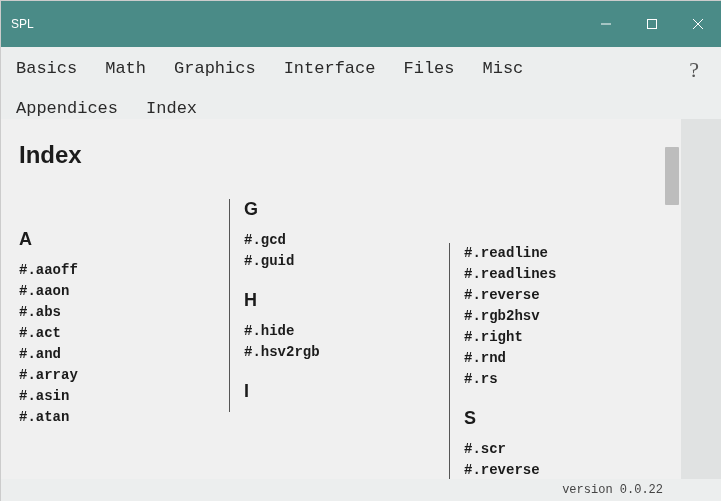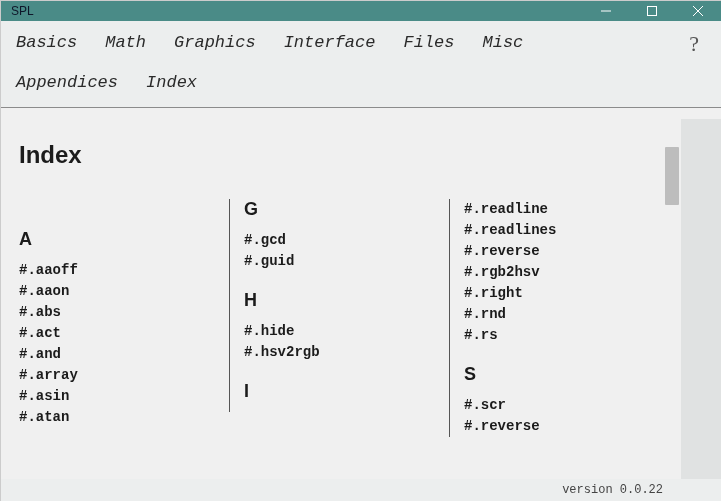--- a/index.html
+++ b/index.html
@@ -8,24 +8,24 @@
     background: #f0f0f0;
     width: 721px;
     height: 501px;
     overflow: hidden;
     position: relative;
     border-top: 1px solid #ccc;
     border-left: 1px solid #ccc;
   }
   .titlebar {
     background: #4a8b87;
-    height: 20px;
-    display: flex;
-    align-items: center;
-    color: #0f172a;
+    height: 46px;
+    display: flex;
+    align-items: center;
+    color: #ffffff;
     font-family: "Segoe UI", Arial, sans-serif;
     font-size: 12px;
     user-select: none;
   }
   .titlebar .title { padding-left: 10px; flex: 1; }
   .titlebar .win-controls { display: flex; height: 100%; }
   .titlebar .win-btn {
     width: 46px;
     display: flex;
     align-items: center;
@@ -45,21 +45,20 @@
     row-gap: 6px;
     border-bottom: 1px solid #8b8b8b;
     padding-bottom: 10px;
     position: relative;
   }
   .menubar .menu-item {
     margin-right: 28px;
     cursor: pointer;
     white-space: nowrap;
     line-height: 28px;
-    font-style: italic;
   }
   .menubar .help {
     position: absolute;
     right: 22px;
     top: 10px;
     font-size: 22px;
     font-family: Georgia, serif;
     color: #555;
     cursor: pointer;
   }
@@ -99,21 +98,21 @@
   .col .letter {
     font-family: Arial, sans-serif;
     font-size: 18px;
     font-weight: bold;
     margin-top: 18px;
     margin-bottom: 10px;
   }
   .col .letter:first-child { margin-top: 0; }
   .col1 { width: 210px; padding-left: 0; padding-top: 30px;}
   .col2 { width: 220px; }
-  .col3 { flex: 1; }
+  .col3 { flex: 1; margin-top: 44px; }
   .entry { cursor: pointer; white-space: nowrap; font-weight: bold;}
   
   .scrollbar-track {
     width: 18px;
     background: #f0f0f0;
     position: relative;
   }
   .scrollbar-thumb {
     position: absolute;
     top: 28px;

